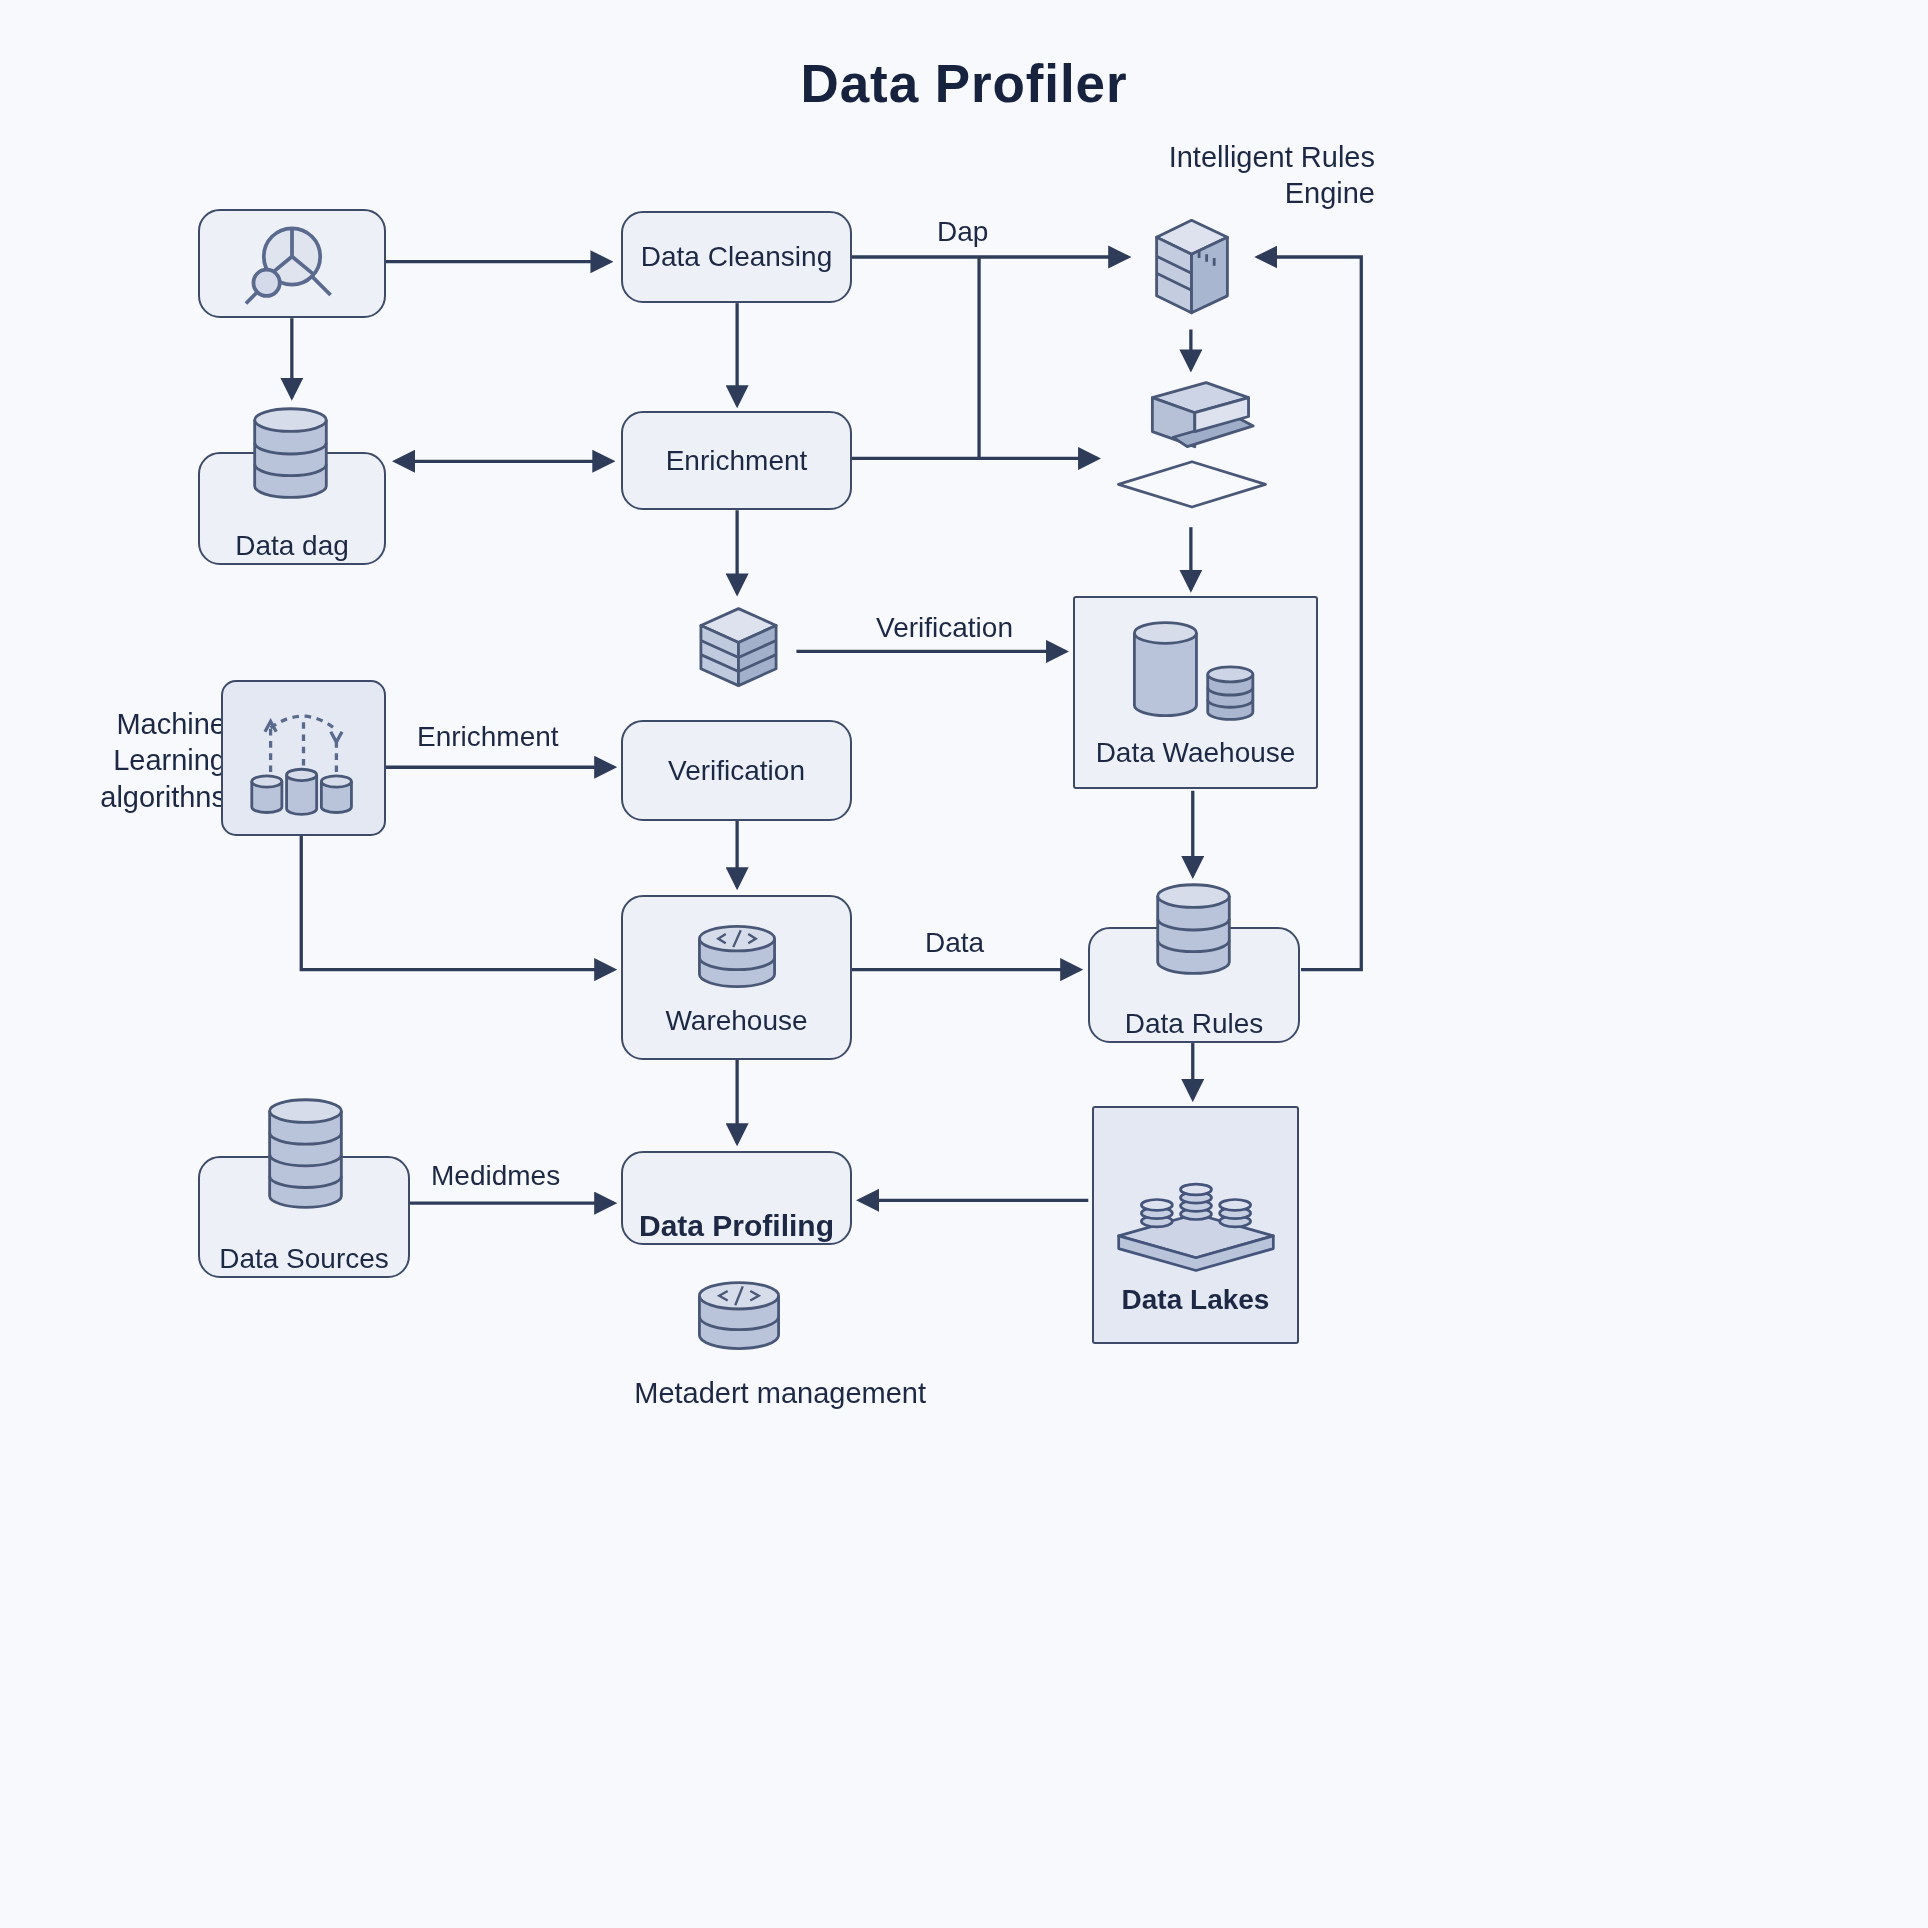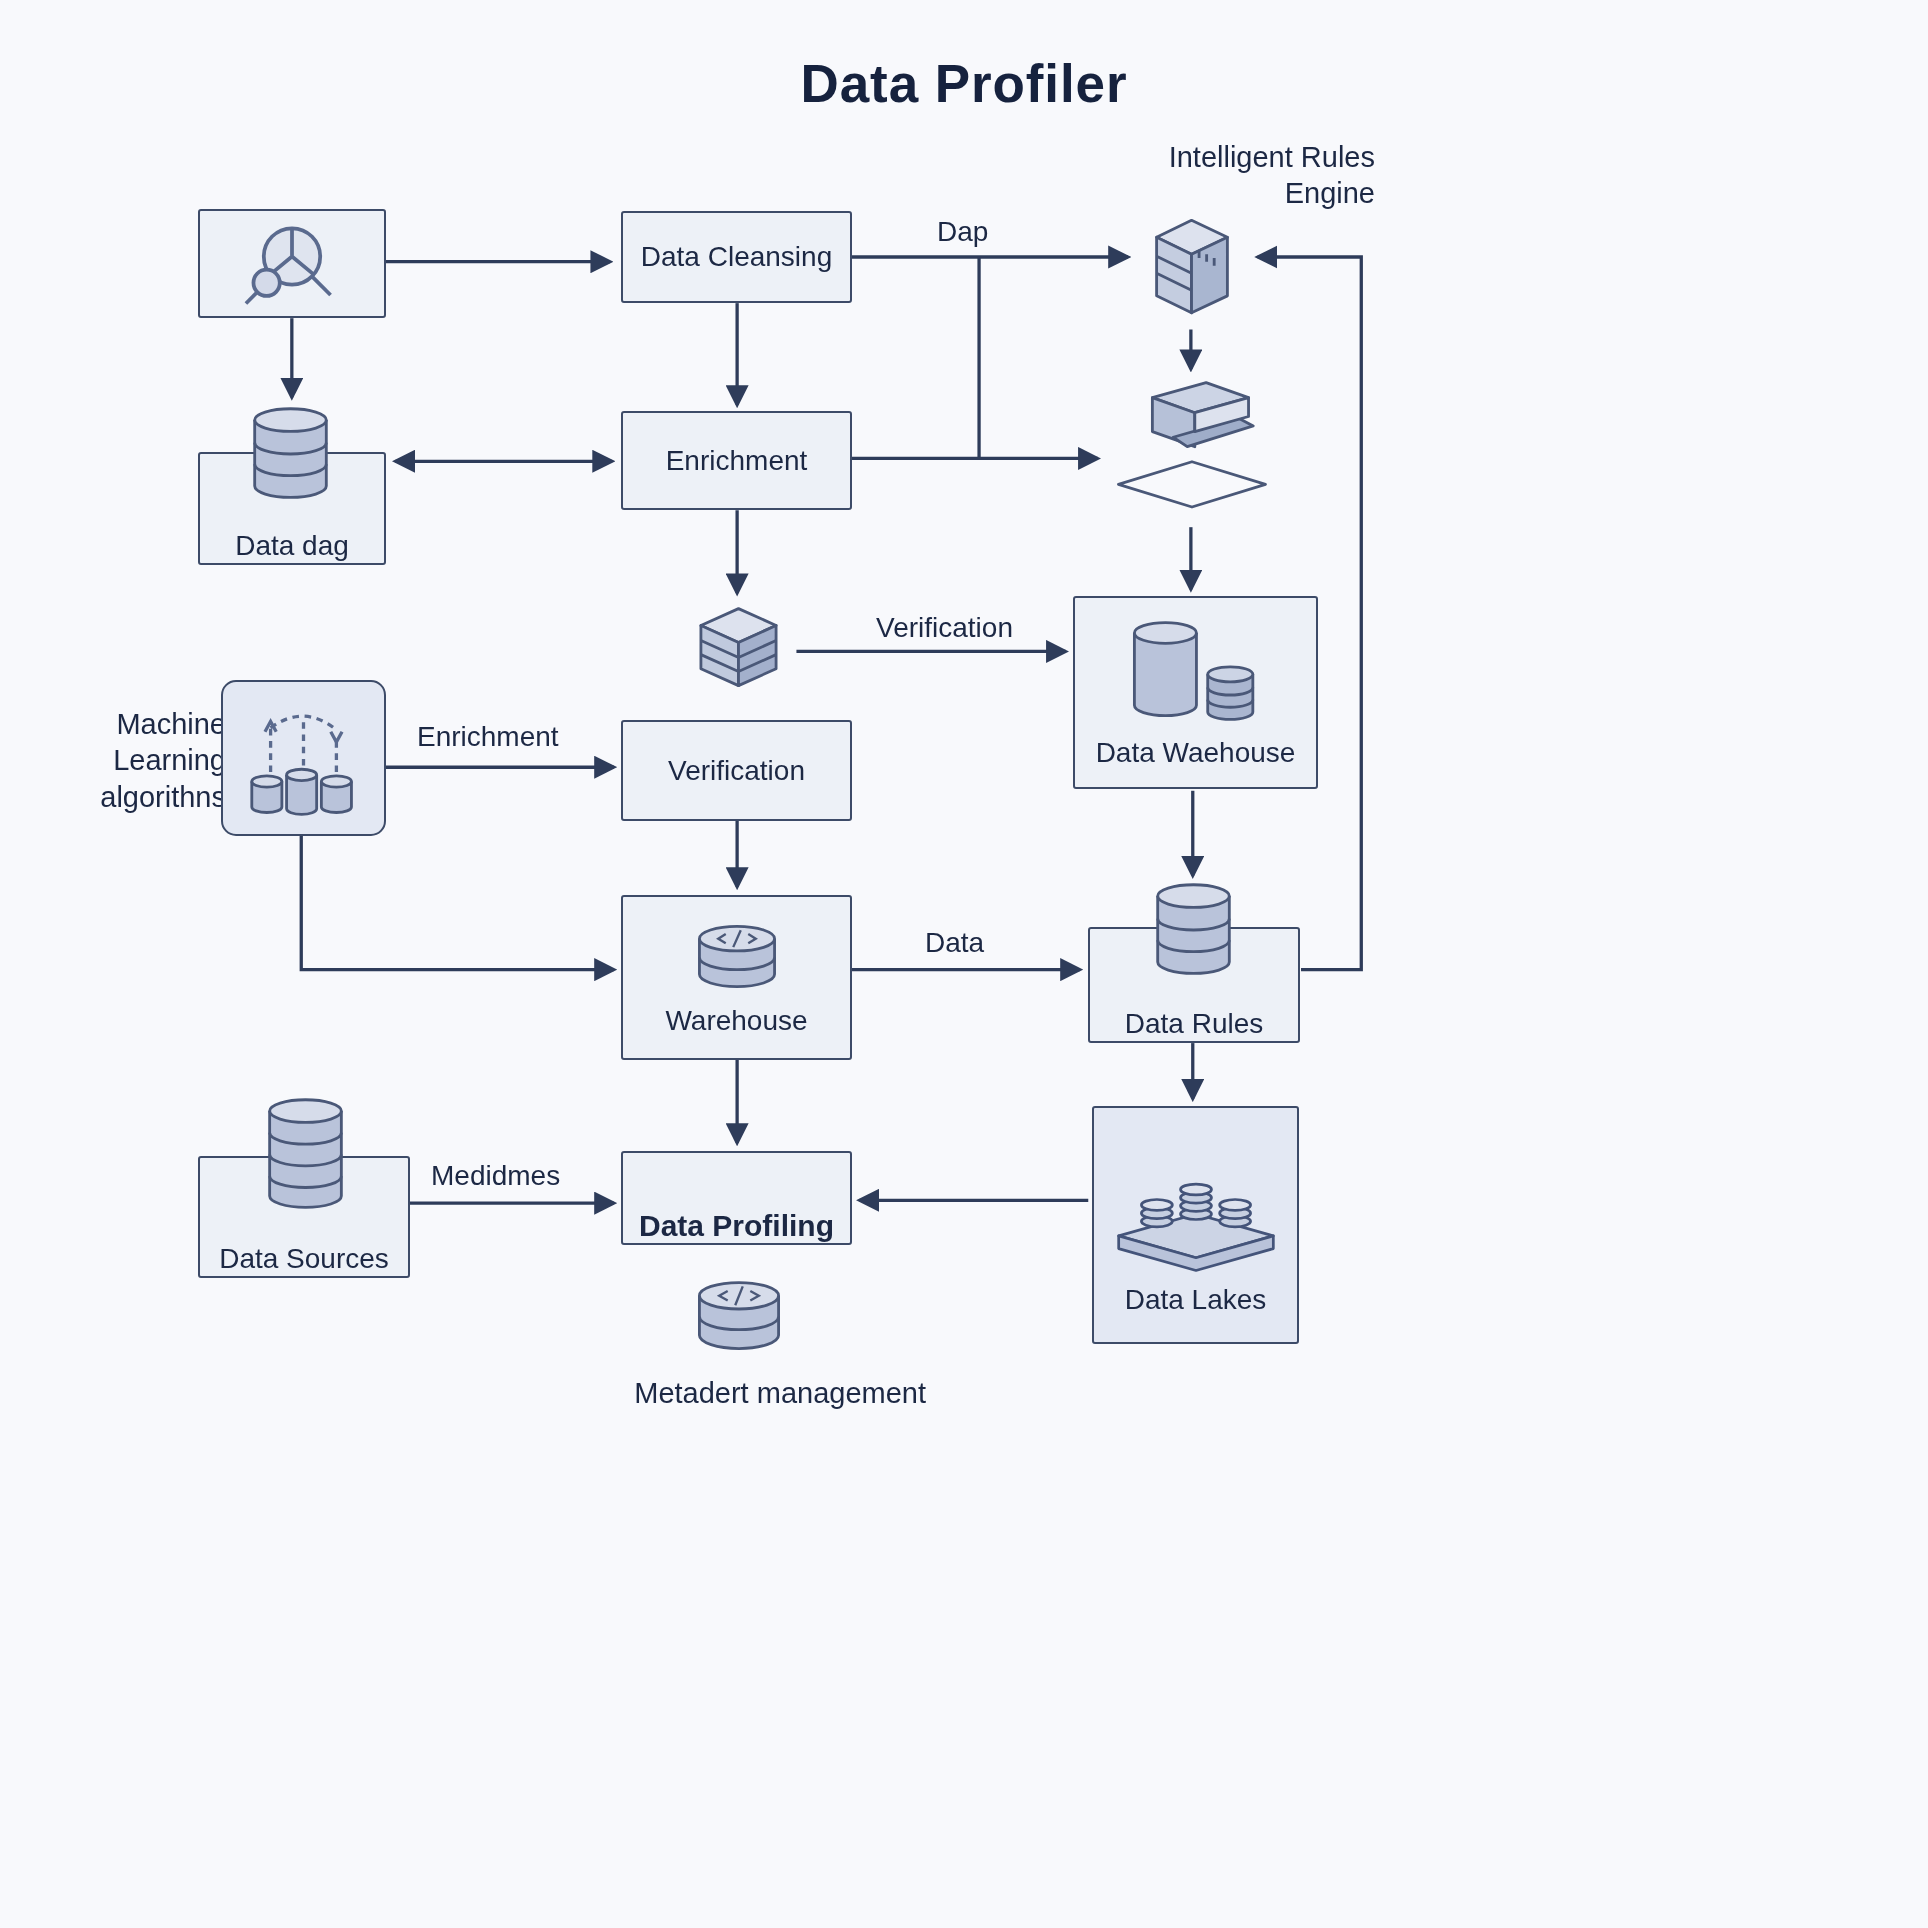--- a/index.html
+++ b/index.html
@@ -10,25 +10,25 @@
     background: #f8f9fc; color: #1c2844; overflow: hidden;
   }
   #edges { position: absolute; left: 0; top: 0; z-index: 1; }
   .diagram-title {
     position: absolute; left: 0; top: 53px; width: 100%;
     text-align: center; font-size: 53px; font-weight: bold; color: #16223e;
     letter-spacing: 0.9px; z-index: 2;
   }
   .box {
     position: absolute; background: #edf1f7;
-    border: 2.8px solid #3d4b68; border-radius: 3px;
+    border: 2.8px solid #3d4b68; border-radius: 22px;
     display: flex; align-items: center; justify-content: center;
     text-align: center; font-size: 28px; color: #1c2844; z-index: 2;
   }
-  .box.accent { background: #e3e8f3; border-radius: 15px; }
+  .box.accent { background: #e3e8f3; border-radius: 15px; font-weight: bold; }
   .box.biground { border-radius: 3px; }
   .box.overlap { align-items: flex-end; padding-bottom: 1px; }
   .box.col { flex-direction: column; justify-content: center; gap: 9.4px; }
   .box.bold { font-weight: bold; font-size: 30px; align-items: flex-end; }
   .icon { position: absolute; z-index: 3; }
   .edge-label { position: absolute; font-size: 28px; color: #1c2844; z-index: 2; white-space: nowrap; }
   .free-label {
     position: absolute; font-size: 29px; color: #1c2844; z-index: 2;
     text-align: right; line-height: 1.25;
   }

